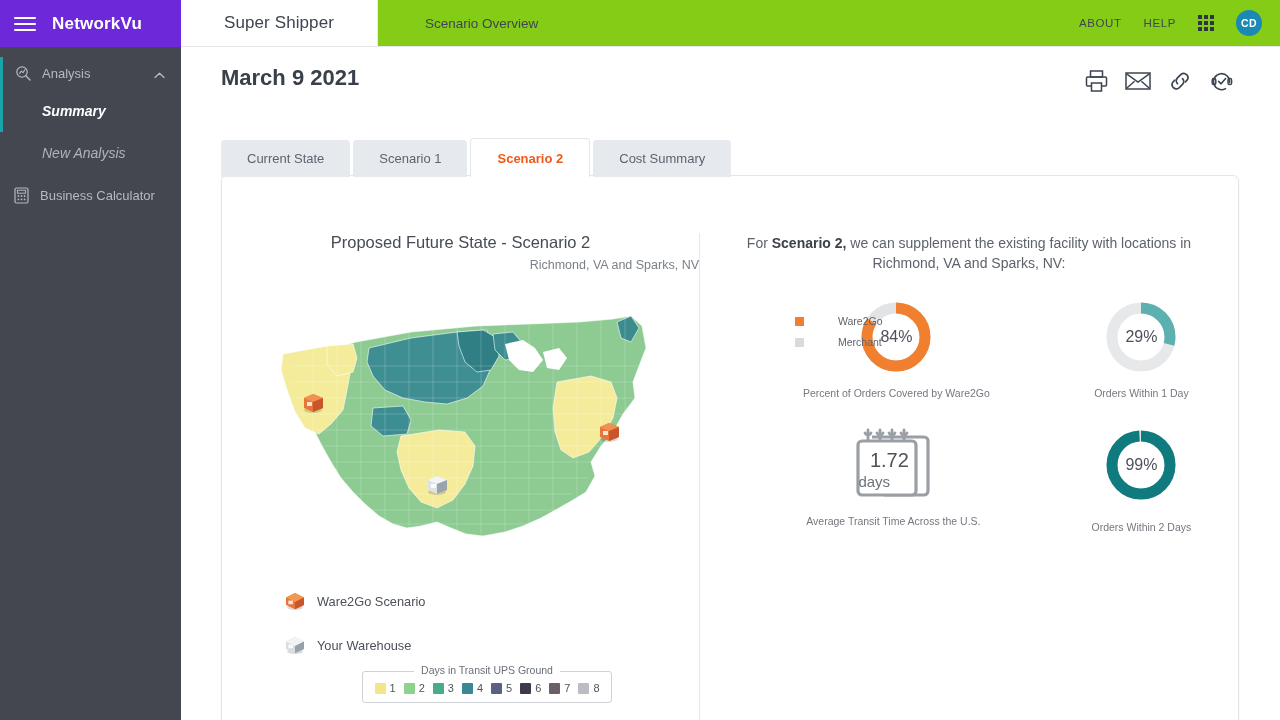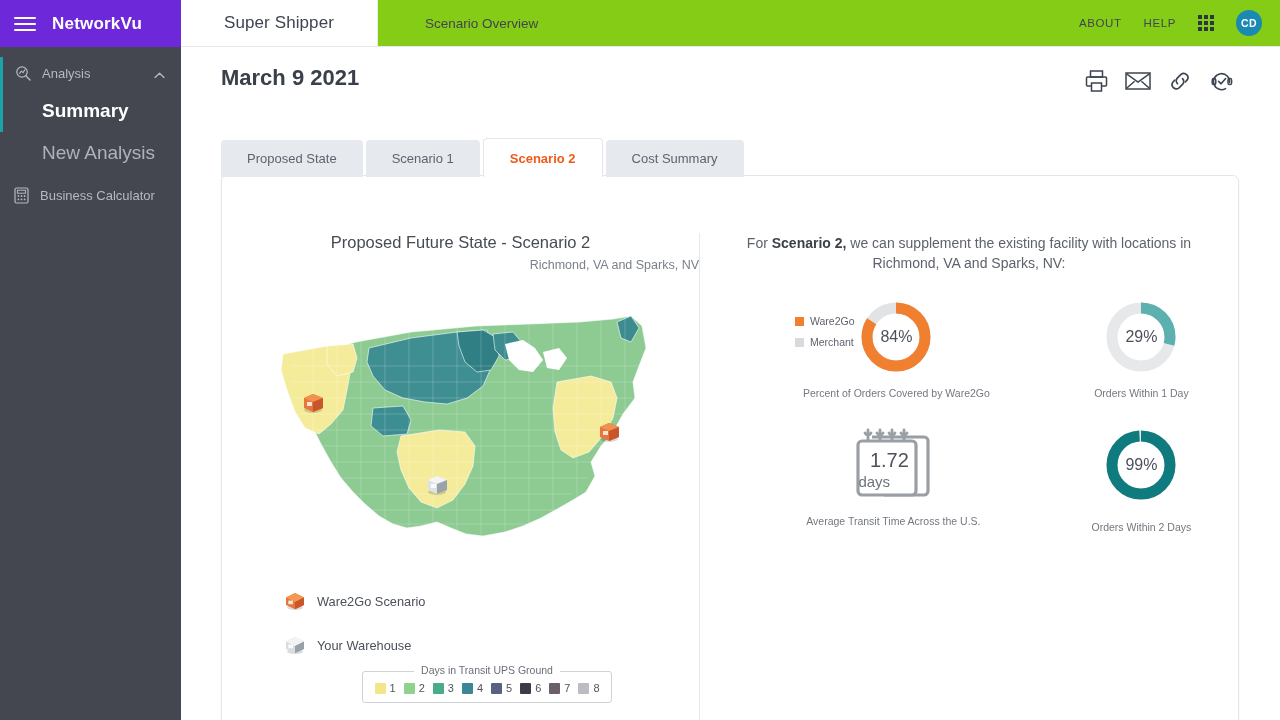--- a/index.html
+++ b/index.html
@@ -36,21 +36,21 @@
     position: absolute; left: 0; top: 0; bottom: 0; width: 3px; background: #1aa3ab;
   }
   .nav-icon { width: 18px; height: 18px; display: flex; align-items: center; justify-content: center; }
   .nav-label { color: #b7b9bf; font-size: 13px; }
   .chevron { position: absolute; right: 16px; top: 50%; transform: translateY(-50%); }
 
   .nav-sub {
     position: relative;
     height: 42px; display: flex; align-items: center; padding-left: 42px;
   }
-  .nav-sub .label { font-size: 19px; color: #b0b2b9; }
+  .nav-sub .label { font-size: 14px; color: #b0b2b9; font-style: italic; }
   .nav-sub.active .label { color: #ffffff; font-weight: bold; }
 
   .nav-item {
     height: 42px; display: flex; align-items: center; gap: 10px; padding-left: 12px;
   }
   .nav-item .label { font-size: 13px; color: #b7b9bf; }
 
   
   .topbar {
     position: absolute; left: 181px; top: 0; right: 0; height: 47px;
@@ -164,21 +164,21 @@
   .donut { position: relative; display: inline-block; }
   .donut svg { display: block; }
   .donut .val {
     position: absolute; inset: 0; display: flex; align-items: center; justify-content: center;
     font-size: 16px; color: #4d525a;
   }
 
   .mini-legend { position: absolute; left: 95px; top: 16px; text-align: left; }
   .mini-legend .ml { display: flex; align-items: center; gap: 6px; margin-bottom: 9px; }
   .mini-legend .ml i { width: 9px; height: 9px; display: block; }
-  .mini-legend .ml span { font-size: 10.5px; color: #5e636b; }
+  .mini-legend .ml span { font-size: 10.5px; color: #5e636b; margin-left: 28px; }
 
   .cal { position: relative; width: 78px; height: 74px; margin: 0 auto; }
   .cal svg { display: block; }
   .cal .big { position: absolute; left: 4px; top: 22px; width: 62px; text-align: center; font-size: 20px; color: #4d525a; }
   .cal .unit { position: absolute; left: 4px; top: 46px; width: 62px; text-align: left; font-size: 15px; color: #6e737b; }
 </style>
 </head>
 <body>
 
 <div id="app">
@@ -288,21 +288,21 @@
           <path d="M20.5 13.5 A8 8 0 1 0 16.5 19.6" fill="none" stroke="#3b4450" stroke-width="1.6" stroke-linecap="round"></path>
           <rect x="3.2" y="9.6" width="3.6" height="6" rx="1.6" fill="none" stroke="#3b4450" stroke-width="1.5"></rect>
           <rect x="19" y="9.6" width="3.6" height="6" rx="1.6" fill="none" stroke="#3b4450" stroke-width="1.5"></rect>
           <path d="M9.6 12.4 L12.1 14.8 L16.6 9.6" fill="none" stroke="#3b4450" stroke-width="1.6" stroke-linecap="round" stroke-linejoin="round"></path>
         </svg>
       </span>
     </div>
   </div>
 
   <div class="tabs">
-    <div class="tab">Proposed State</div>
+    <div class="tab">Current State</div>
     <div class="tab">Scenario 1</div>
     <div class="tab active">Scenario 2</div>
     <div class="tab">Cost Summary</div>
   </div>
 
   <section class="card">
     <div class="card-split"></div>
 
     <div class="left-pane">
       <div class="map-title">Proposed Future State - Scenario 2</div>

